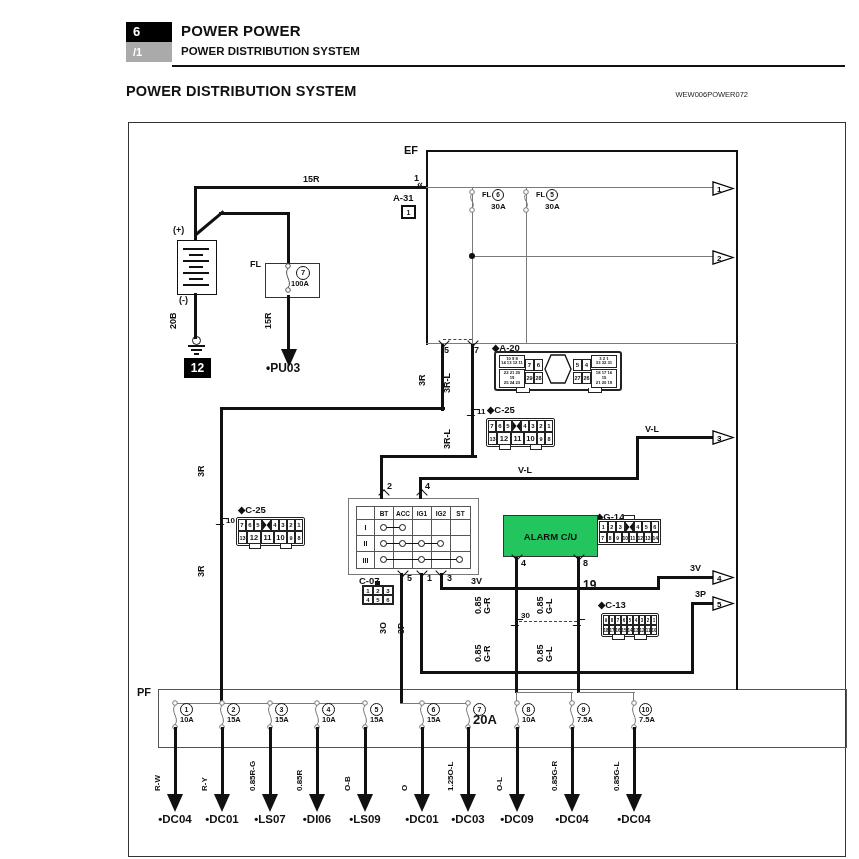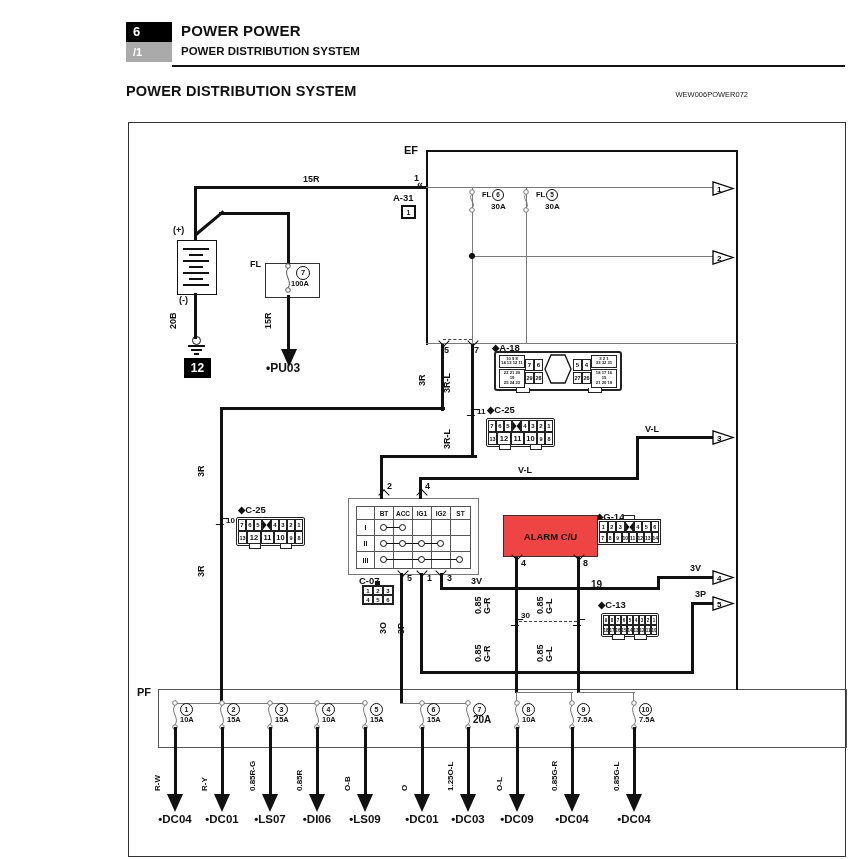--- a/index.html
+++ b/index.html
@@ -90,21 +90,21 @@
     <div class="lbl" style="left:545px;top:202px;font-size:8px;">30A</div>
 
     <div class="lbl" style="left:444px;top:345px;">5</div>
     <div class="lbl" style="left:474px;top:345px;">7</div>
     <div class="vl" style="left:427px;top:377px;">3R</div>
     <div class="vl" style="left:452px;top:384px;">3R-L</div>
     <div class="vl" style="left:452px;top:440px;">3R-L</div>
     <div class="vl" style="left:206px;top:468px;">3R</div>
     <div class="vl" style="left:206px;top:568px;">3R</div>
 
-    <div class="conlbl" style="left:492px;top:342px;">◆A-18</div>
+    <div class="conlbl" style="left:492px;top:342px;">◆A-20</div>
     <div class="conlbl" style="left:238px;top:504px;">◆C-25</div>
     <div class="lbl" style="left:226px;top:516px;font-size:8px;">10</div>
     <div class="conlbl" style="left:487px;top:404px;">◆C-25</div>
     <div class="lbl" style="left:477px;top:407px;font-size:8px;">11</div>
     <div class="conlbl" style="left:596px;top:511px;">◆G-14a</div>
     <div class="conlbl" style="left:598px;top:599px;">◆C-13</div>
     <div class="conlbl" style="left:359px;top:575px;">C-07</div>
 
     <div class="lbl" style="left:518px;top:465px;">V-L</div>
     <div class="lbl" style="left:645px;top:424px;">V-L</div>
@@ -114,34 +114,34 @@
     <div class="vl" style="left:388px;top:625px;">3O</div>
     <div class="vl" style="left:406px;top:625px;">3P</div>
 
     <div class="box" style="left:348px;top:498px;width:129px;height:75px;border-color:#777;background:#fff;"></div>
     <div class="lbl" style="left:387px;top:481px;">2</div>
     <div class="lbl" style="left:425px;top:481px;">4</div>
     <div class="lbl" style="left:407px;top:573px;">5</div>
     <div class="lbl" style="left:427px;top:573px;">1</div>
     <div class="lbl" style="left:447px;top:573px;">3</div>
 
-    <div class="abs" style="left:503px;top:515px;width:95px;height:42px;border:1.5px solid #333;background:#ef4444;display:flex;align-items:center;justify-content:center;font-size:9.5px;font-weight:700;box-sizing:border-box;">ALARM C/U</div>
+    <div class="abs" style="left:503px;top:515px;width:95px;height:42px;border:1.5px solid #333;background:#22c55e;display:flex;align-items:center;justify-content:center;font-size:9.5px;font-weight:700;box-sizing:border-box;">ALARM C/U</div>
     <div class="lbl" style="left:521px;top:558px;">4</div>
     <div class="lbl" style="left:583px;top:558px;">8</div>
 
     <div class="vl" style="left:492px;top:596px;">0.85
 G-R</div>
     <div class="vl" style="left:554px;top:596px;">0.85
 G-L</div>
     <div class="vl" style="left:492px;top:644px;">0.85
 G-R</div>
     <div class="vl" style="left:554px;top:644px;">0.85
 G-L</div>
     <div class="lbl" style="left:521px;top:611px;font-size:8px;">30</div>
-    <div class="lbl" style="left:583px;top:580px;font-size:10px;margin-left:8px;">19</div>
+    <div class="lbl" style="left:583px;top:580px;font-size:12px;">19</div>
 
     <div class="abs" id="m-a19" style="left:494px;top:351px;">
         <div style="position: relative; border: 2px solid rgb(34, 34, 34); border-radius: 3px; background: rgb(255, 255, 255); width: 128px; height: 40px; display: flex; align-items: center; justify-content: space-between; padding: 2px 3px; box-sizing: border-box;">
           <div style="display: flex; flex-direction: column; gap: 1px;">
             <div class="mini" style="font-size: 4.2px; line-height: 4.8px; padding: 1px; min-width: 25px;">
               <div style="font-size: 4.2px; line-height: 4.8px; font-weight: 700; text-align: center;">10 9 8</div>
               <div style="font-size: 4.2px; line-height: 4.8px; font-weight: 700; text-align: center;">14 13 12 11</div>
             </div>
             <div class="mini" style="font-size: 4.2px; line-height: 4.8px; padding: 1px; min-width: 25px;">
               <div style="font-size: 4.2px; line-height: 4.8px; font-weight: 700; text-align: center;">22 21 20 19</div>
@@ -402,21 +402,21 @@
           <circle cx="5" cy="27" r="2.3" fill="#fff" stroke="#777"></circle>
         </svg></div>
       <div class="cnum" style="position: absolute; left: 427px; top: 703px;">6</div>
       <div class="lbl" style="left: 427px; top: 715px; font-size: 7.5px;">15A</div>
       <div style="position: absolute; left: 463px; top: 700px; width: 10px; height: 30px;"><svg width="10" height="30">
           <circle cx="5" cy="3" r="2.3" fill="#fff" stroke="#777"></circle>
           <path d="M5,5.3 C0,11.4 10,18.6 5,24.7" fill="none" stroke="#777"></path>
           <circle cx="5" cy="27" r="2.3" fill="#fff" stroke="#777"></circle>
         </svg></div>
       <div class="cnum" style="position: absolute; left: 473px; top: 703px;">7</div>
-      <div class="lbl" style="left: 473px; top: 715px; font-size: 10px;">20A</div>
+      <div class="lbl" style="left: 473px; top: 715px; font-size: 13px;">20A</div>
       <div style="position: absolute; left: 512px; top: 700px; width: 10px; height: 30px;"><svg width="10" height="30">
           <circle cx="5" cy="3" r="2.3" fill="#fff" stroke="#777"></circle>
           <path d="M5,5.3 C0,11.4 10,18.6 5,24.7" fill="none" stroke="#777"></path>
           <circle cx="5" cy="27" r="2.3" fill="#fff" stroke="#777"></circle>
         </svg></div>
       <div class="cnum" style="position: absolute; left: 522px; top: 703px;">8</div>
       <div class="lbl" style="left: 522px; top: 715px; font-size: 7.5px;">10A</div>
       <div style="position: absolute; left: 567px; top: 700px; width: 10px; height: 30px;"><svg width="10" height="30">
           <circle cx="5" cy="3" r="2.3" fill="#fff" stroke="#777"></circle>
           <path d="M5,5.3 C0,11.4 10,18.6 5,24.7" fill="none" stroke="#777"></path>

